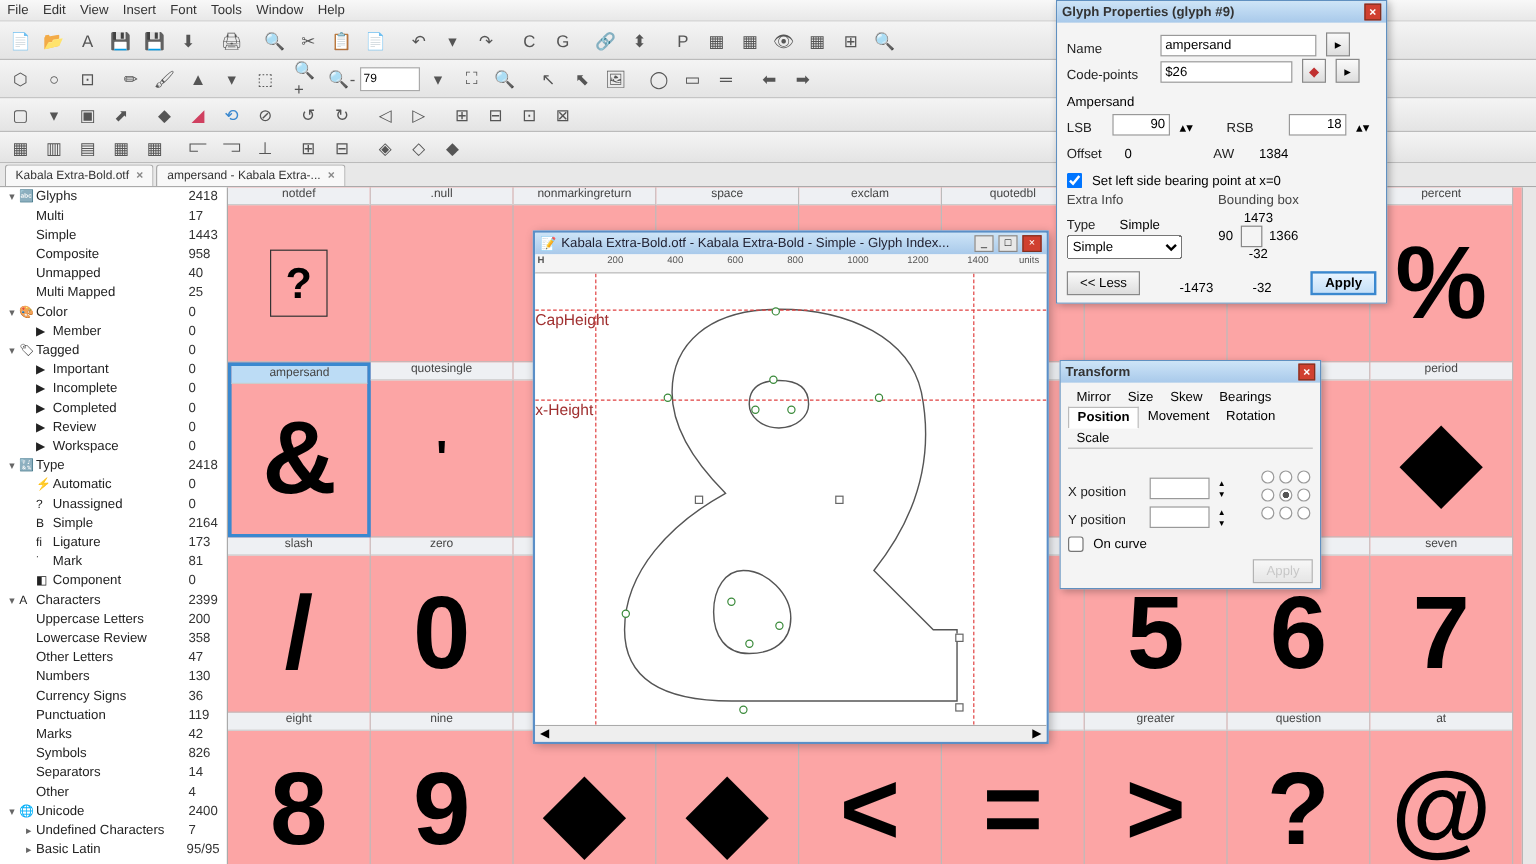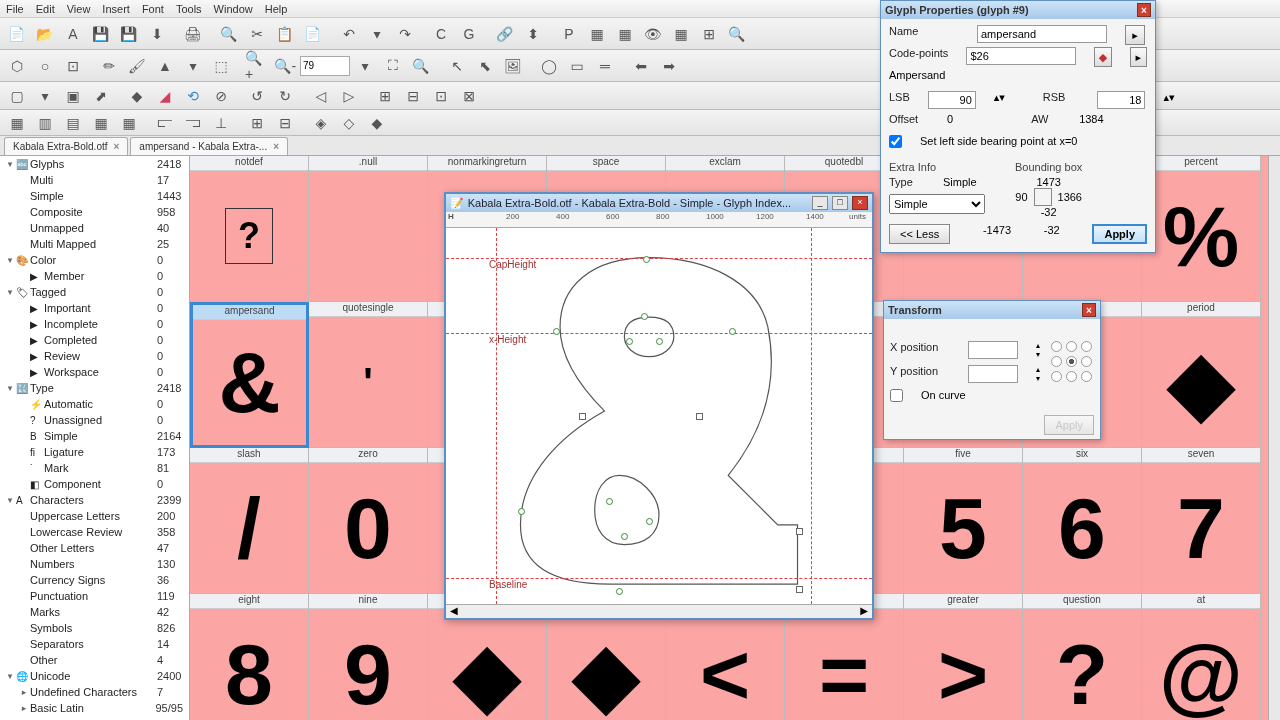--- a/index.html
+++ b/index.html
@@ -31,35 +31,35 @@
 .cell .body { flex: 1; display: flex; align-items: center; justify-content: center; font-family: "Arial Black", sans-serif; font-size: 86px; font-weight: 900; color: #000; }
 .cell .body.small { font-size: 40px; }
 .cell .body.gbox { }
 .gbox .preview { width: 48px; height: 56px; border: 1px solid #333; display: flex; align-items: center; justify-content: center; font-size: 36px; font-weight: 900; }
 
 
 .panel { position: absolute; background: #f4f4f4; border: 1px solid #6090c0; box-shadow: 2px 2px 6px rgba(0,0,0,.25); font-size: 11px; }
 .panel .titlebar { height: 18px; background: linear-gradient(#cde4f7,#a8c9ea); display: flex; align-items: center; justify-content: space-between; padding: 0 4px; font-weight: bold; color: #333; font-size: 11px; }
 .panel .titlebar .x { width: 14px; height: 14px; background: #d04030; color: #fff; font-size: 10px; text-align: center; line-height: 13px; border: 1px solid #803020; }
 .panel .pbody { padding: 6px 8px; background: #f4f4f4; }
-.prow { display: flex; align-items: flex-start; height: 22px; gap: 18px; }
+.prow { display: flex; align-items: flex-end; height: 22px; gap: 8px; }
 .prow label { width: 70px; color: #222; }
 .prow input[type=text] { border: 1px solid #999; height: 18px; padding: 0 3px; font-size: 11px; background: #fff; }
 .smbtn { height: 20px; border: 1px solid #888; background: linear-gradient(#fafafa,#ddd); font-size: 11px; padding: 0 10px; }
 .apply { border: 2px solid #3a88cf; background: linear-gradient(#e8f4ff,#c5e0f8); font-weight: bold; }
 
 
 .editwin { position: absolute; left: 444px; top: 192px; width: 430px; height: 428px; border: 2px solid #5a8fc7; background: #fff; box-shadow: 2px 2px 8px rgba(0,0,0,.3); display: flex; flex-direction: column; }
 .editwin .etitle { height: 18px; background: linear-gradient(#cde4f7,#a8c9ea); display: flex; align-items: center; padding: 0 4px; gap: 4px; font-size: 11px; }
 .editwin .etitle .t { flex: 1; color: #223; }
 .editwin .etitle .wbtn { width: 16px; height: 14px; background: #e8e8e8; border: 1px solid #888; font-size: 9px; text-align: center; line-height: 11px; }
 .editwin .etitle .wbtn.cl { background: #d04030; color: #fff; border-color: #803020; }
 .editwin .ruler { height: 16px; background: #f4f4f4; border-bottom: 1px solid #aaa; font-size: 8px; color: #555; display: flex; position: relative; }
 .editwin .canvas { flex: 1; position: relative; background: #fff; overflow: hidden; }
-.guideline { position: absolute; border-top: 1px dashed #e04040; width: 100%; font-size: 10px; color: #a03030; padding-left: 43px; }
+.guideline { position: absolute; border-top: 1px dashed #e04040; width: 100%; font-size: 13px; color: #a03030; }
 .vguide { position: absolute; border-left: 1px dashed #e04040; height: 100%; top: 0; }
 .node { position: absolute; width: 7px; height: 7px; background: #fff; border: 1px solid #3a8a3a; border-radius: 50%; }
 .node.sq { border-radius: 0; border-color: #666; }
 
 .vscroll { width: 12px; background: #e8e8e8; border-left: 1px solid #aaa; }
 
 .radio { display: inline-block; width: 11px; height: 11px; border: 1px solid #999; border-radius: 50%; background: #fff; margin: 0 1px; }
 .radio.sel { background: radial-gradient(#555 40%, #fff 45%); }
 
 svg.amp { width: 100%; height: 100%; }
@@ -570,21 +570,20 @@
     <span style="position:absolute;left:160px">600</span>
     <span style="position:absolute;left:210px">800</span>
     <span style="position:absolute;left:260px">1000</span>
     <span style="position:absolute;left:310px">1200</span>
     <span style="position:absolute;left:360px">1400</span>
     <span style="position:absolute;right:6px">units</span>
   </div>
   <div class="canvas">
     <div class="guideline" style="top:30px"><span>CapHeight</span></div>
     <div class="guideline" style="top:105px"><span>x-Height</span></div>
-    <div class="guideline" style="top:350px"><span>Baseline</span></div>
     <div class="vguide" style="left:50px"></div>
     <div class="vguide" style="left:365px"></div>
     <svg class="amp" viewBox="0 0 420 380">
       <path d="M 200 30 C 140 30 110 60 110 100 C 110 130 130 160 155 185 C 110 210 70 250 70 300 C 70 340 100 360 160 360 L 350 360 L 350 300 L 330 300 L 280 250 C 320 200 330 150 320 100 C 310 55 260 30 200 30 Z M 200 90 C 220 90 225 100 225 110 C 225 120 215 130 200 130 C 185 130 175 120 175 110 C 175 100 180 90 200 90 Z M 170 250 C 190 250 210 270 210 290 C 210 310 195 320 175 320 C 155 320 145 305 145 285 C 145 265 155 250 170 250 Z" fill="none" stroke="#555" stroke-width="1.2"></path>
     </svg>
     
     <div class="node" style="left:197px;top:28px"></div>
     <div class="node" style="left:107px;top:100px"></div>
     <div class="node" style="left:283px;top:100px"></div>
     <div class="node sq" style="left:133px;top:185px"></div>
@@ -674,20 +673,30 @@
     </div>
   </div>
 </div>
 
 <div class="panel" style="left:883px;top:300px;width:218px">
   <div class="titlebar">
     <span>Transform</span>
     <span class="x">×</span>
   </div>
   <div class="pbody" style="padding:4px 6px">
+    <div style="display:flex;flex-wrap:wrap;gap:0;border-bottom:1px solid #bbb">
+      <span style="padding:2px 7px">Mirror</span>
+      <span style="padding:2px 7px">Size</span>
+      <span style="padding:2px 7px">Skew</span>
+      <span style="padding:2px 7px">Bearings</span>
+      <span style="padding:2px 7px;background:#fff;border:1px solid #bbb;border-bottom:1px solid #fff;font-weight:bold">Position</span>
+      <span style="padding:2px 7px">Movement</span>
+      <span style="padding:2px 7px">Rotation</span>
+      <span style="padding:2px 7px">Scale</span>
+    </div>
     <div style="display:flex;align-items:flex-start;gap:8px;margin-top:18px">
       <div style="flex:1">
         <div class="prow" style="height:24px">
             <label style="width:60px">X position</label>
             <input type="text" style="width: 50px;">
             <span style="font-size:8px">▴<br>▾</span>
           </div>
         <div class="prow" style="height:24px">
             <label style="width:60px">Y position</label>
             <input type="text" style="width: 50px;">

